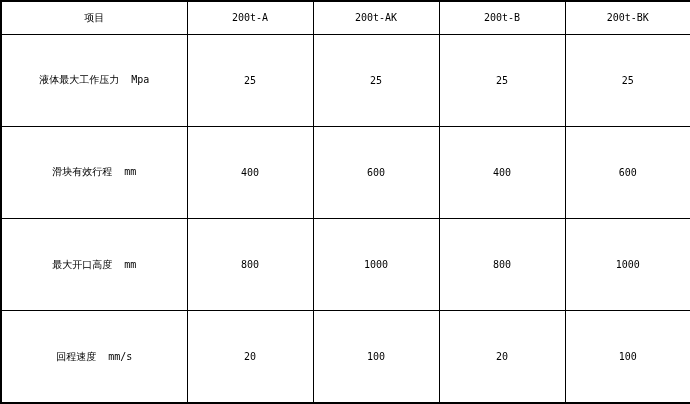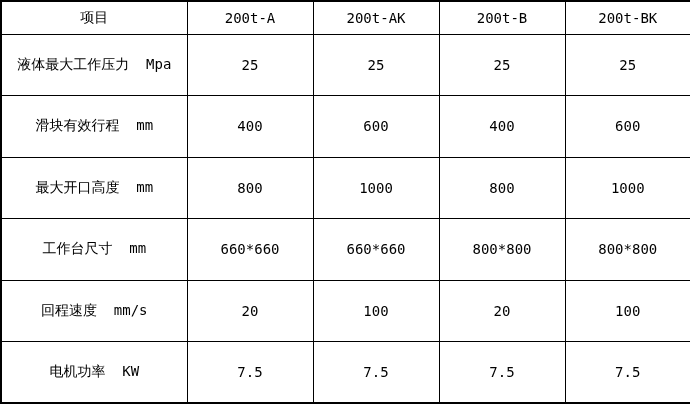--- a/index.html
+++ b/index.html
@@ -21,21 +21,21 @@
     background: #ffffff;
     border: 2px solid #000000;
   }
   table.spec-table th,
   table.spec-table td {
     border: 1px solid #000000;
     text-align: center;
     vertical-align: middle;
     padding: 0 2px;
     font-family: "DejaVu Sans Mono", "DejaVu Sans", monospace;
-    font-size: 14px;
+    font-size: 10px;
     font-weight: normal;
     color: #000000;
     white-space: pre;
     overflow: hidden;
   }
   table.spec-table tr {
     height: 33px;
   }
 </style>
 </head>
@@ -78,43 +78,29 @@
   </tr>
 
   <tr>
     <td>最大开口高度  mm</td>
     <td>800</td>
     <td>1000</td>
     <td>800</td>
     <td>1000</td>
   </tr>
 
-  <tr>
-    <td>工作台尺寸  mm</td>
-    <td>660*660</td>
-    <td>660*660</td>
-    <td>800*800</td>
-    <td>800*800</td>
-  </tr>
 
 
 
   <tr>
     <td>回程速度  mm/s</td>
     <td>20</td>
     <td>100</td>
     <td>20</td>
     <td>100</td>
   </tr>
 
-  <tr>
-    <td>电机功率  KW</td>
-    <td>7.5</td>
-    <td>7.5</td>
-    <td>7.5</td>
-    <td>7.5</td>
-  </tr>
 
 
 
 </tbody>
   </table>
 </div>
 
 </body></html>

